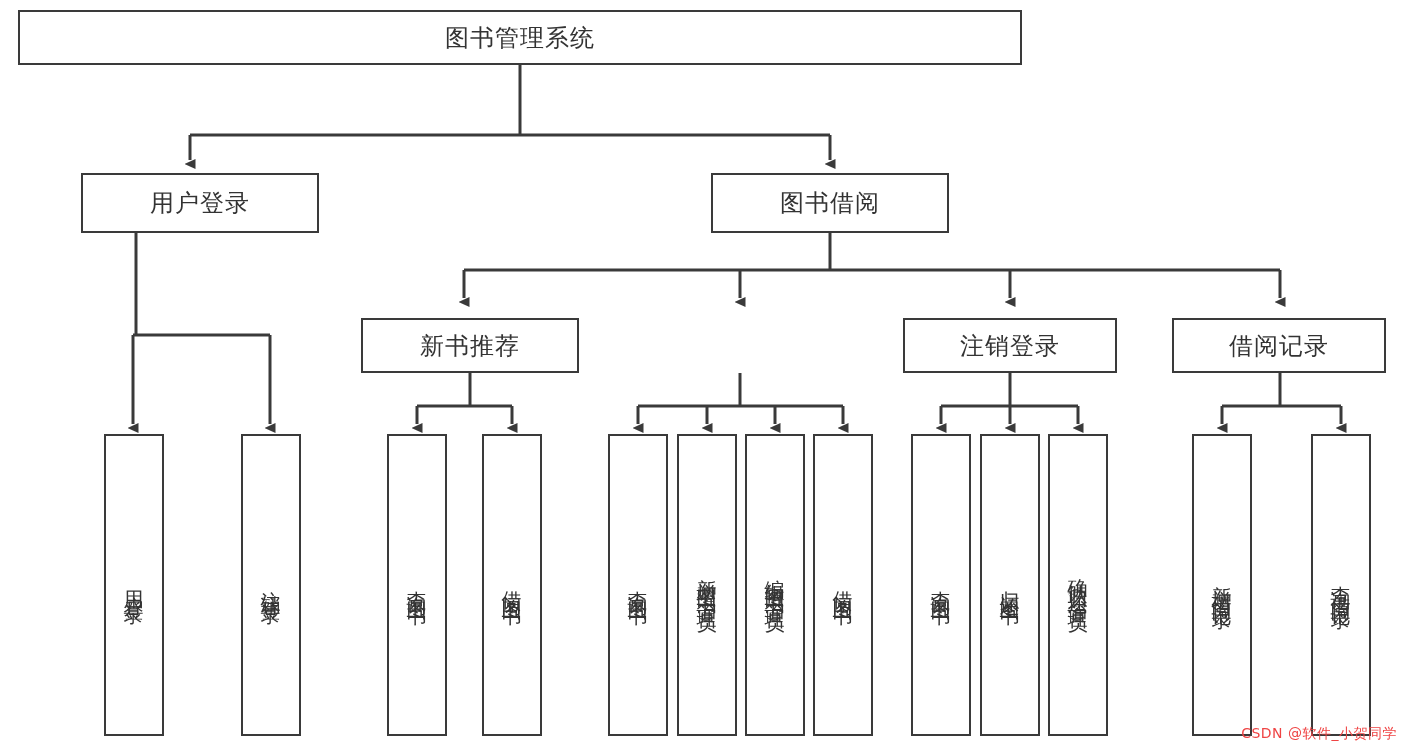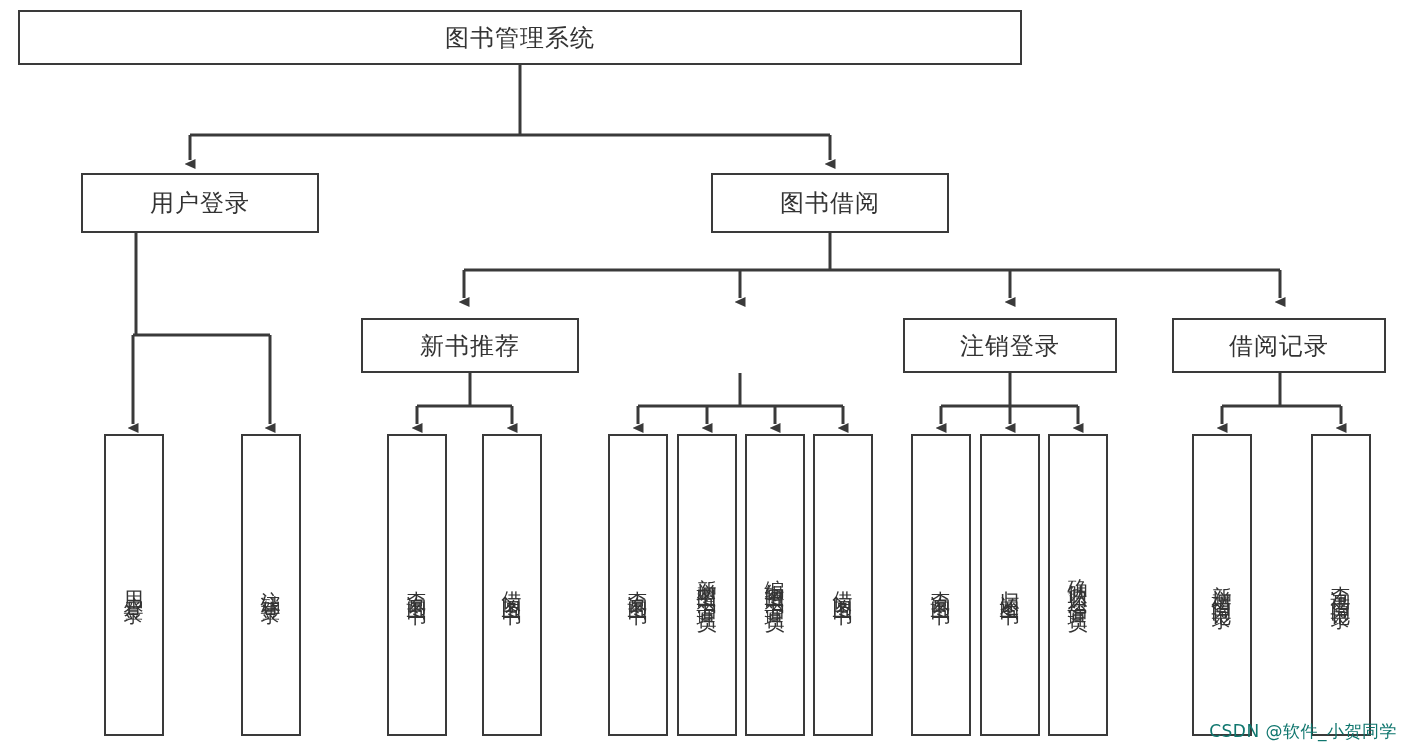--- a/index.html
+++ b/index.html
@@ -25,22 +25,22 @@
   .node.v .vtext{
     writing-mode:vertical-rl;
     text-orientation:upright;
     letter-spacing:5px;
     line-height:1;
     white-space:nowrap;
   }
   #watermark{
     position:absolute;
     right:8px;bottom:4px;
-    font-size:17px;
-    color:#0f766e;
+    font-size:14px;
+    color:#ef4444;
     letter-spacing:0.5px;
     white-space:nowrap;
     pointer-events:none;
   }
 </style>
 </head>
 <body>
 
 <div id="stage">
 

